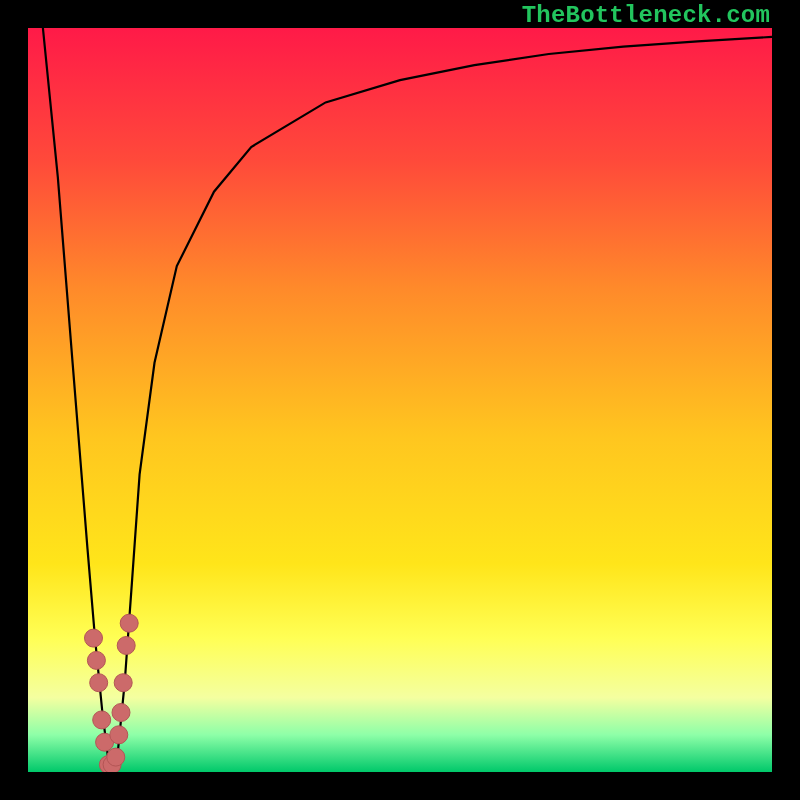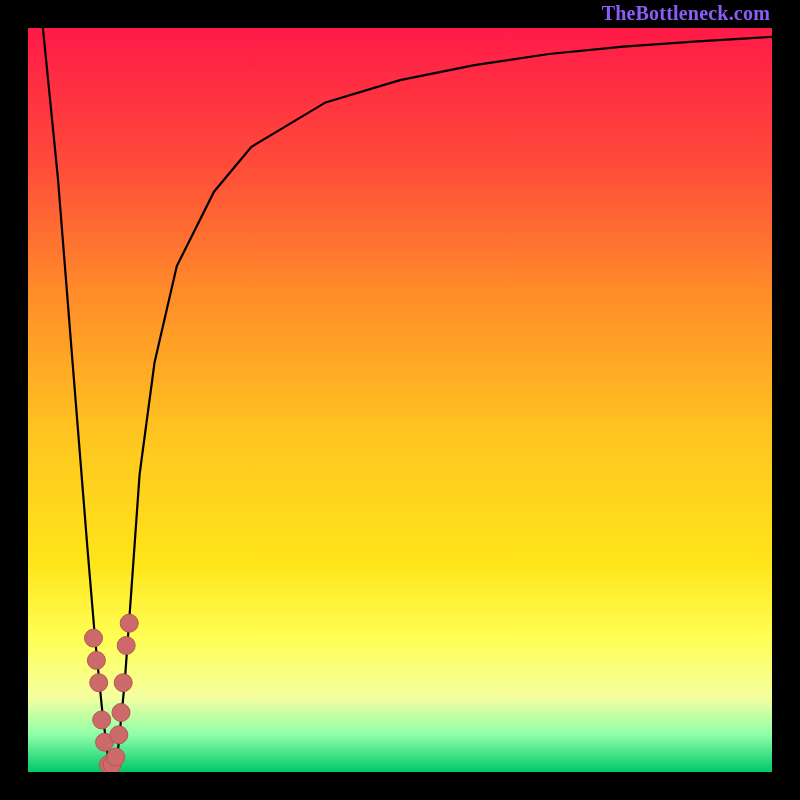--- a/index.html
+++ b/index.html
@@ -27,24 +27,24 @@
     overflow: hidden;
   }
   .gradient {
     position: absolute;
     inset: 0;
   }
   .watermark {
     position: absolute;
     top: 2px;
     right: 30px;
-    font-family: Liberation Serif, serif;
-    font-size: 20px;
+    font-family: Liberation Mono, monospace;
+    font-size: 24px;
     font-weight: 600;
-    color: #8b5cf6;
+    color: #22c55e;
     letter-spacing: 0.2px;
   }
   .curve {
     position: absolute;
     inset: 0;
     width: 744px;
     height: 744px;
   }
   .curve path {
     stroke: #000;

